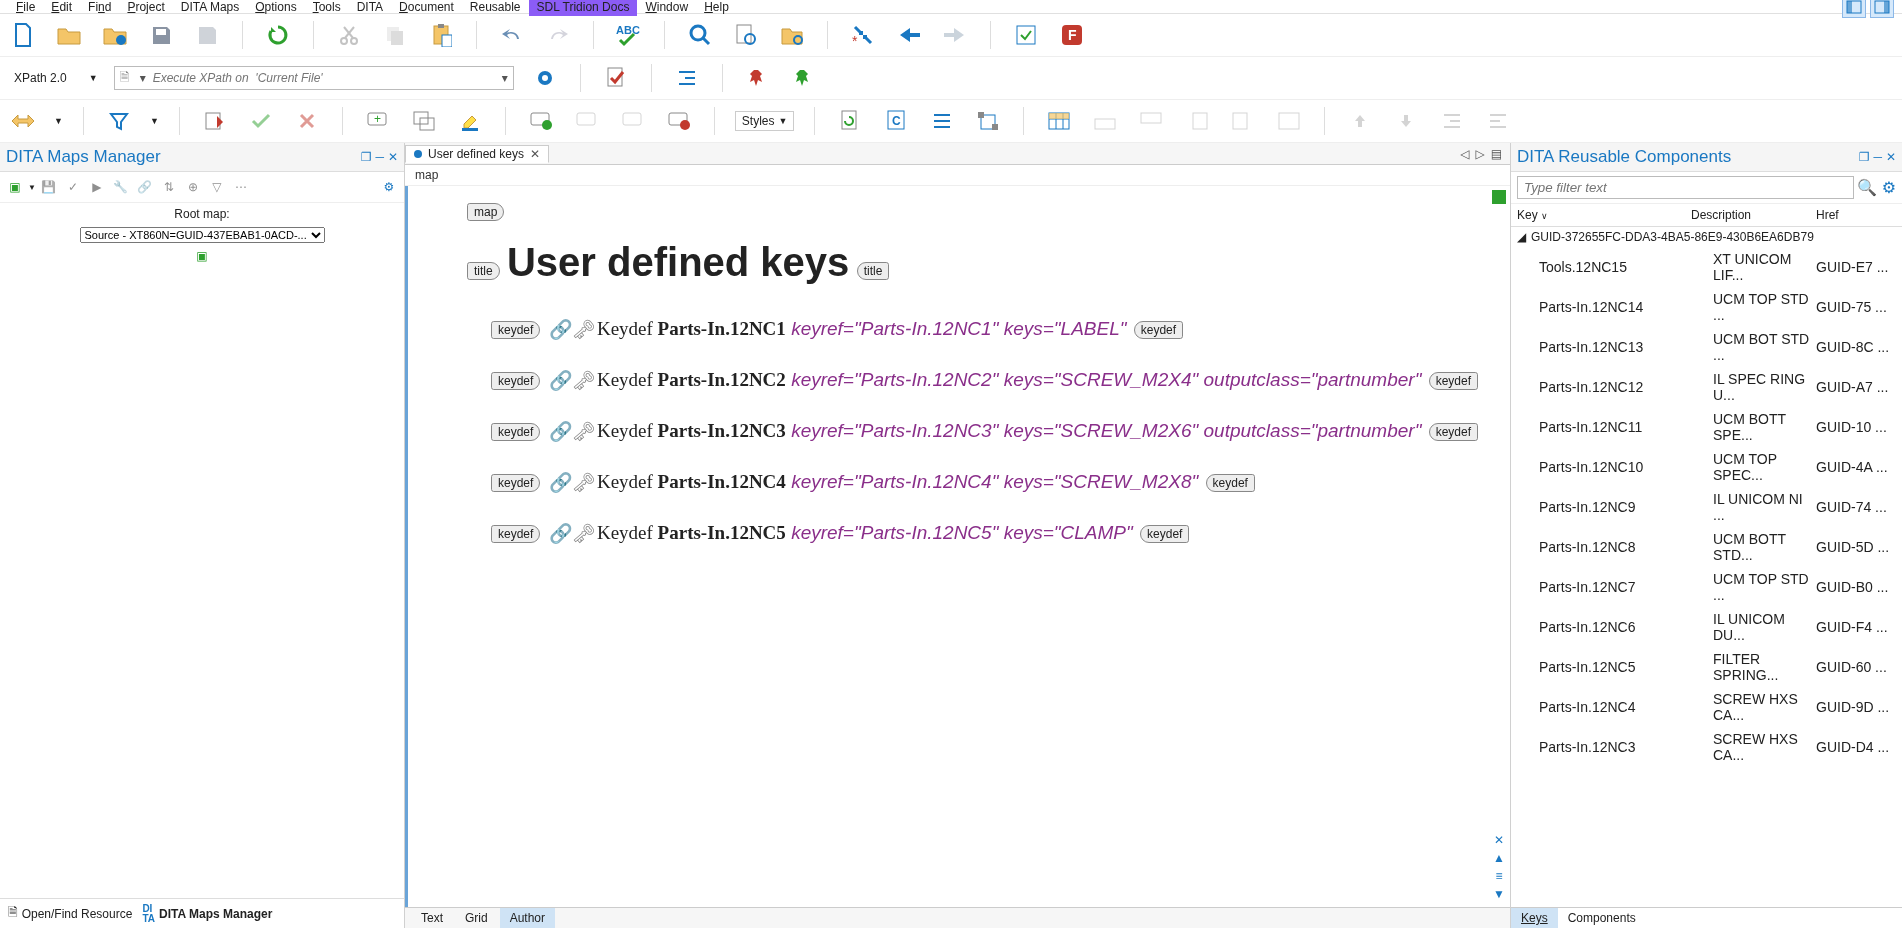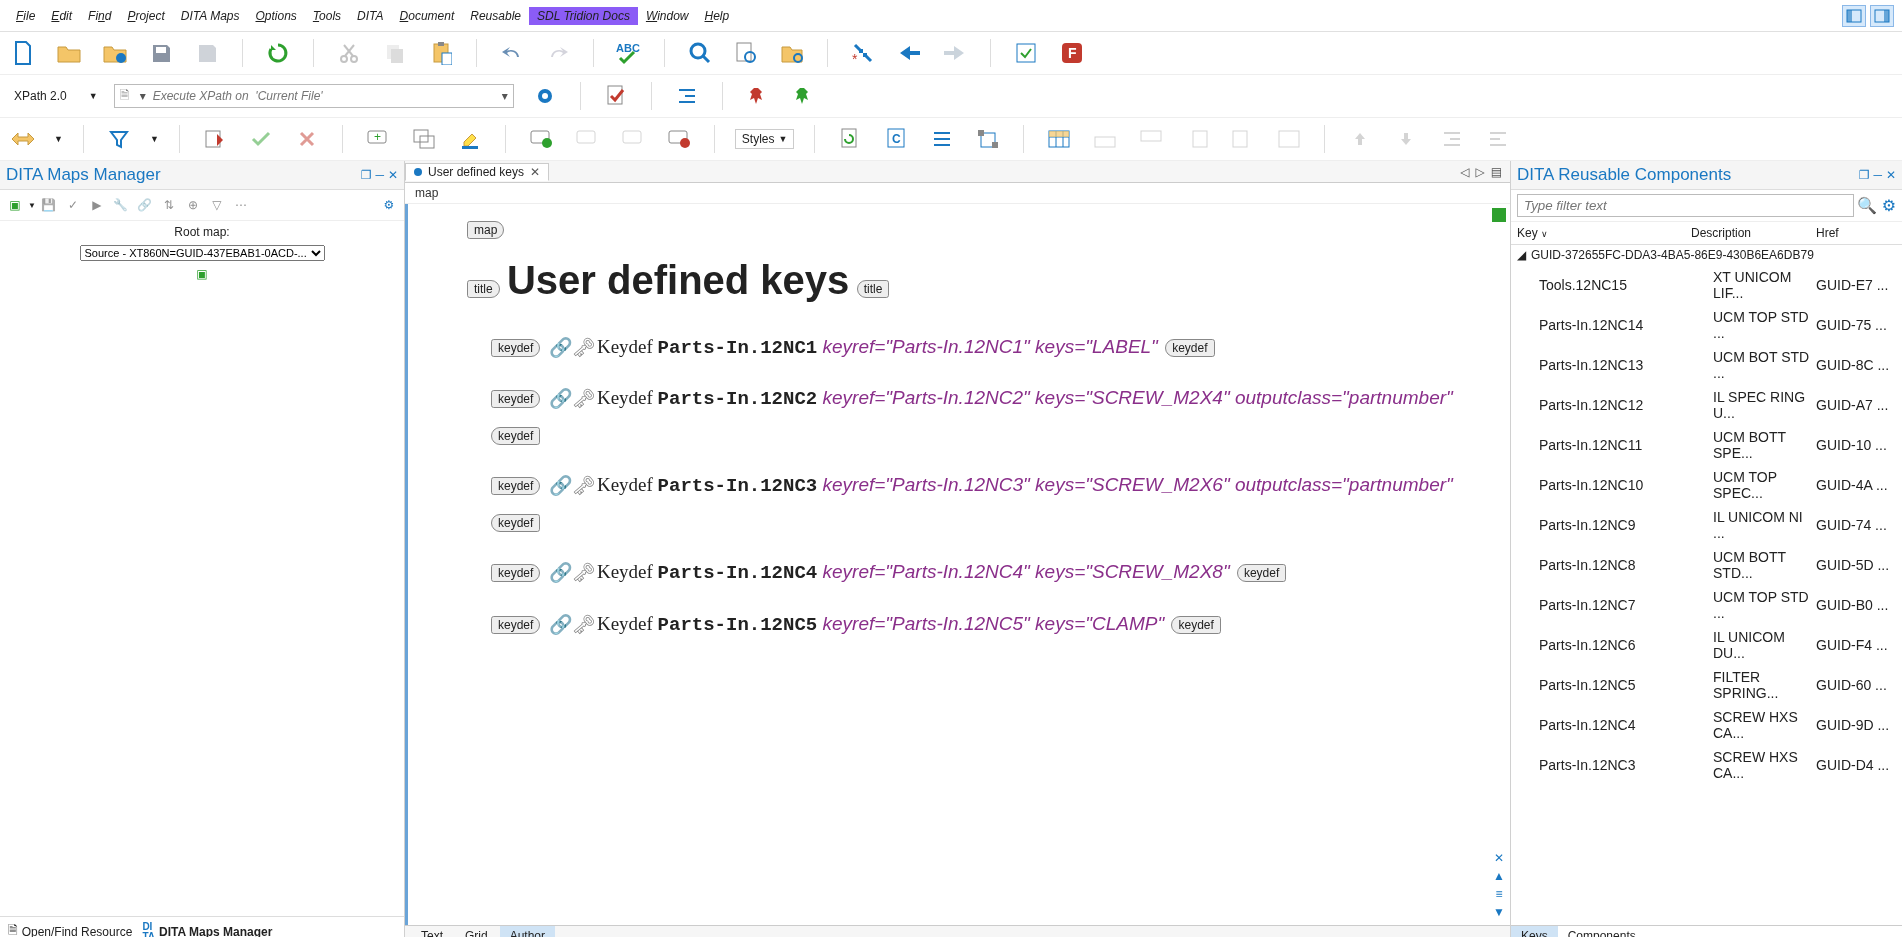--- a/index.html
+++ b/index.html
@@ -1,17 +1,17 @@
 <!DOCTYPE html>
 <html><head>
 <meta charset="utf-8">
 <style>
   * { box-sizing: border-box; font-family: "Segoe UI", Tahoma, sans-serif; }
   body { margin: 0; background: #fff; font-size: 12px; color: #222; }
-  .menubar { display: flex; align-items: center; padding: 2px 8px; border-bottom: 1px solid #e0e0e0; height: 32px; font-style: italic; }
+  .menubar { display: flex; align-items: center; padding: 2px 8px; border-bottom: 1px solid #e0e0e0; height: 14px; }
   .menubar .menu-item { padding: 2px 8px; cursor: pointer; }
   .menubar .menu-item u { text-decoration: underline; }
   .menubar .spacer { flex: 1; }
   .top-right-icons { display: flex; gap: 4px; }
   .top-right-icons .ticon { width: 24px; height: 22px; border: 1px solid #8bb8e8; background: #d6e9fb; display:flex;align-items:center;justify-content:center;}
   .toolbar-row { display: flex; align-items: center; padding: 6px 8px; gap: 16px; border-bottom: 1px solid #eee; flex-wrap: wrap; }
   .tb-sep { width: 1px; height: 28px; background: #ddd; margin: 0 4px; }
   .tb-btn { width: 30px; height: 30px; display: inline-flex; align-items: center; justify-content: center; cursor: pointer; }
   .xpath-label { padding: 0 6px; }
   .xpath-input { display:flex; align-items:center; border: 1px solid #bbb; height: 24px; width: 400px; }
@@ -42,21 +42,21 @@
   .editor-margin { position:absolute; left:0; top:0; bottom:0; width:24px; border-left:3px solid #6aa4d8; background:#fff;}
   .green-box { position:absolute; right:4px; top:4px; width:14px;height:14px; background:#2ea02e;}
   .content { margin-left:40px; padding:14px 20px 40px 20px; font-family: "Times New Roman", serif; font-size:19px;}
   .tag-open, .tag-close { display:inline-block; border:1px solid #888; background:#eee; font-family: Tahoma, sans-serif; font-size:12px; padding:0 6px; height:18px; line-height:16px; margin:0 2px; vertical-align:middle;}
   .tag-open { border-radius: 3px 10px 10px 3px; }
   .tag-close { border-radius: 10px 3px 3px 10px; }
   h1.doc-title { display:inline; font-family: "Segoe UI", sans-serif; font-size:40px; font-weight:700; margin:0;}
   .title-row { margin: 18px 0 26px 0; }
   .keydef-row { margin: 14px 0 14px 24px; line-height:1.9; }
   .kd-text { font-family: "Times New Roman", serif; }
-  .kd-name { font-weight:700;font-family:Liberation Mono, monospace; }
+  .kd-name { font-weight:700; }
   .kd-attrs { color:#8a2f8a; font-style: italic; }
   .link-icon, .key-icon { display:inline-block; width:18px; text-align:center; color:#888; margin:0 2px; vertical-align:middle;}
   .editor-bottom-tabs { display:flex; gap:2px; border-top:1px solid #ccc; background:#f6f6f6; padding:0 6px;}
   .editor-bottom-tabs .et { padding:3px 10px; cursor:pointer;}
   .editor-bottom-tabs .et.active { background:#cfe3f5; }
   .editor-right-strip { position:absolute; right:0; top:0; bottom:0; width:22px; display:flex; flex-direction:column; align-items:center; justify-content:flex-end; gap:4px; padding-bottom:6px;}
   .editor-right-strip span { color:#1a78c2; cursor:pointer;}
   .right-panel { width: 392px; border-left:1px solid #d0d0d0; display:flex; flex-direction:column; background:#fff;}
   .right-filter-row { display:flex; align-items:center; gap:4px; padding:4px 6px; border-bottom:1px solid #eee;}
   .right-filter-row input { flex:1; border:1px solid #bbb; padding:3px 6px; font-style:italic; color:#777;}

